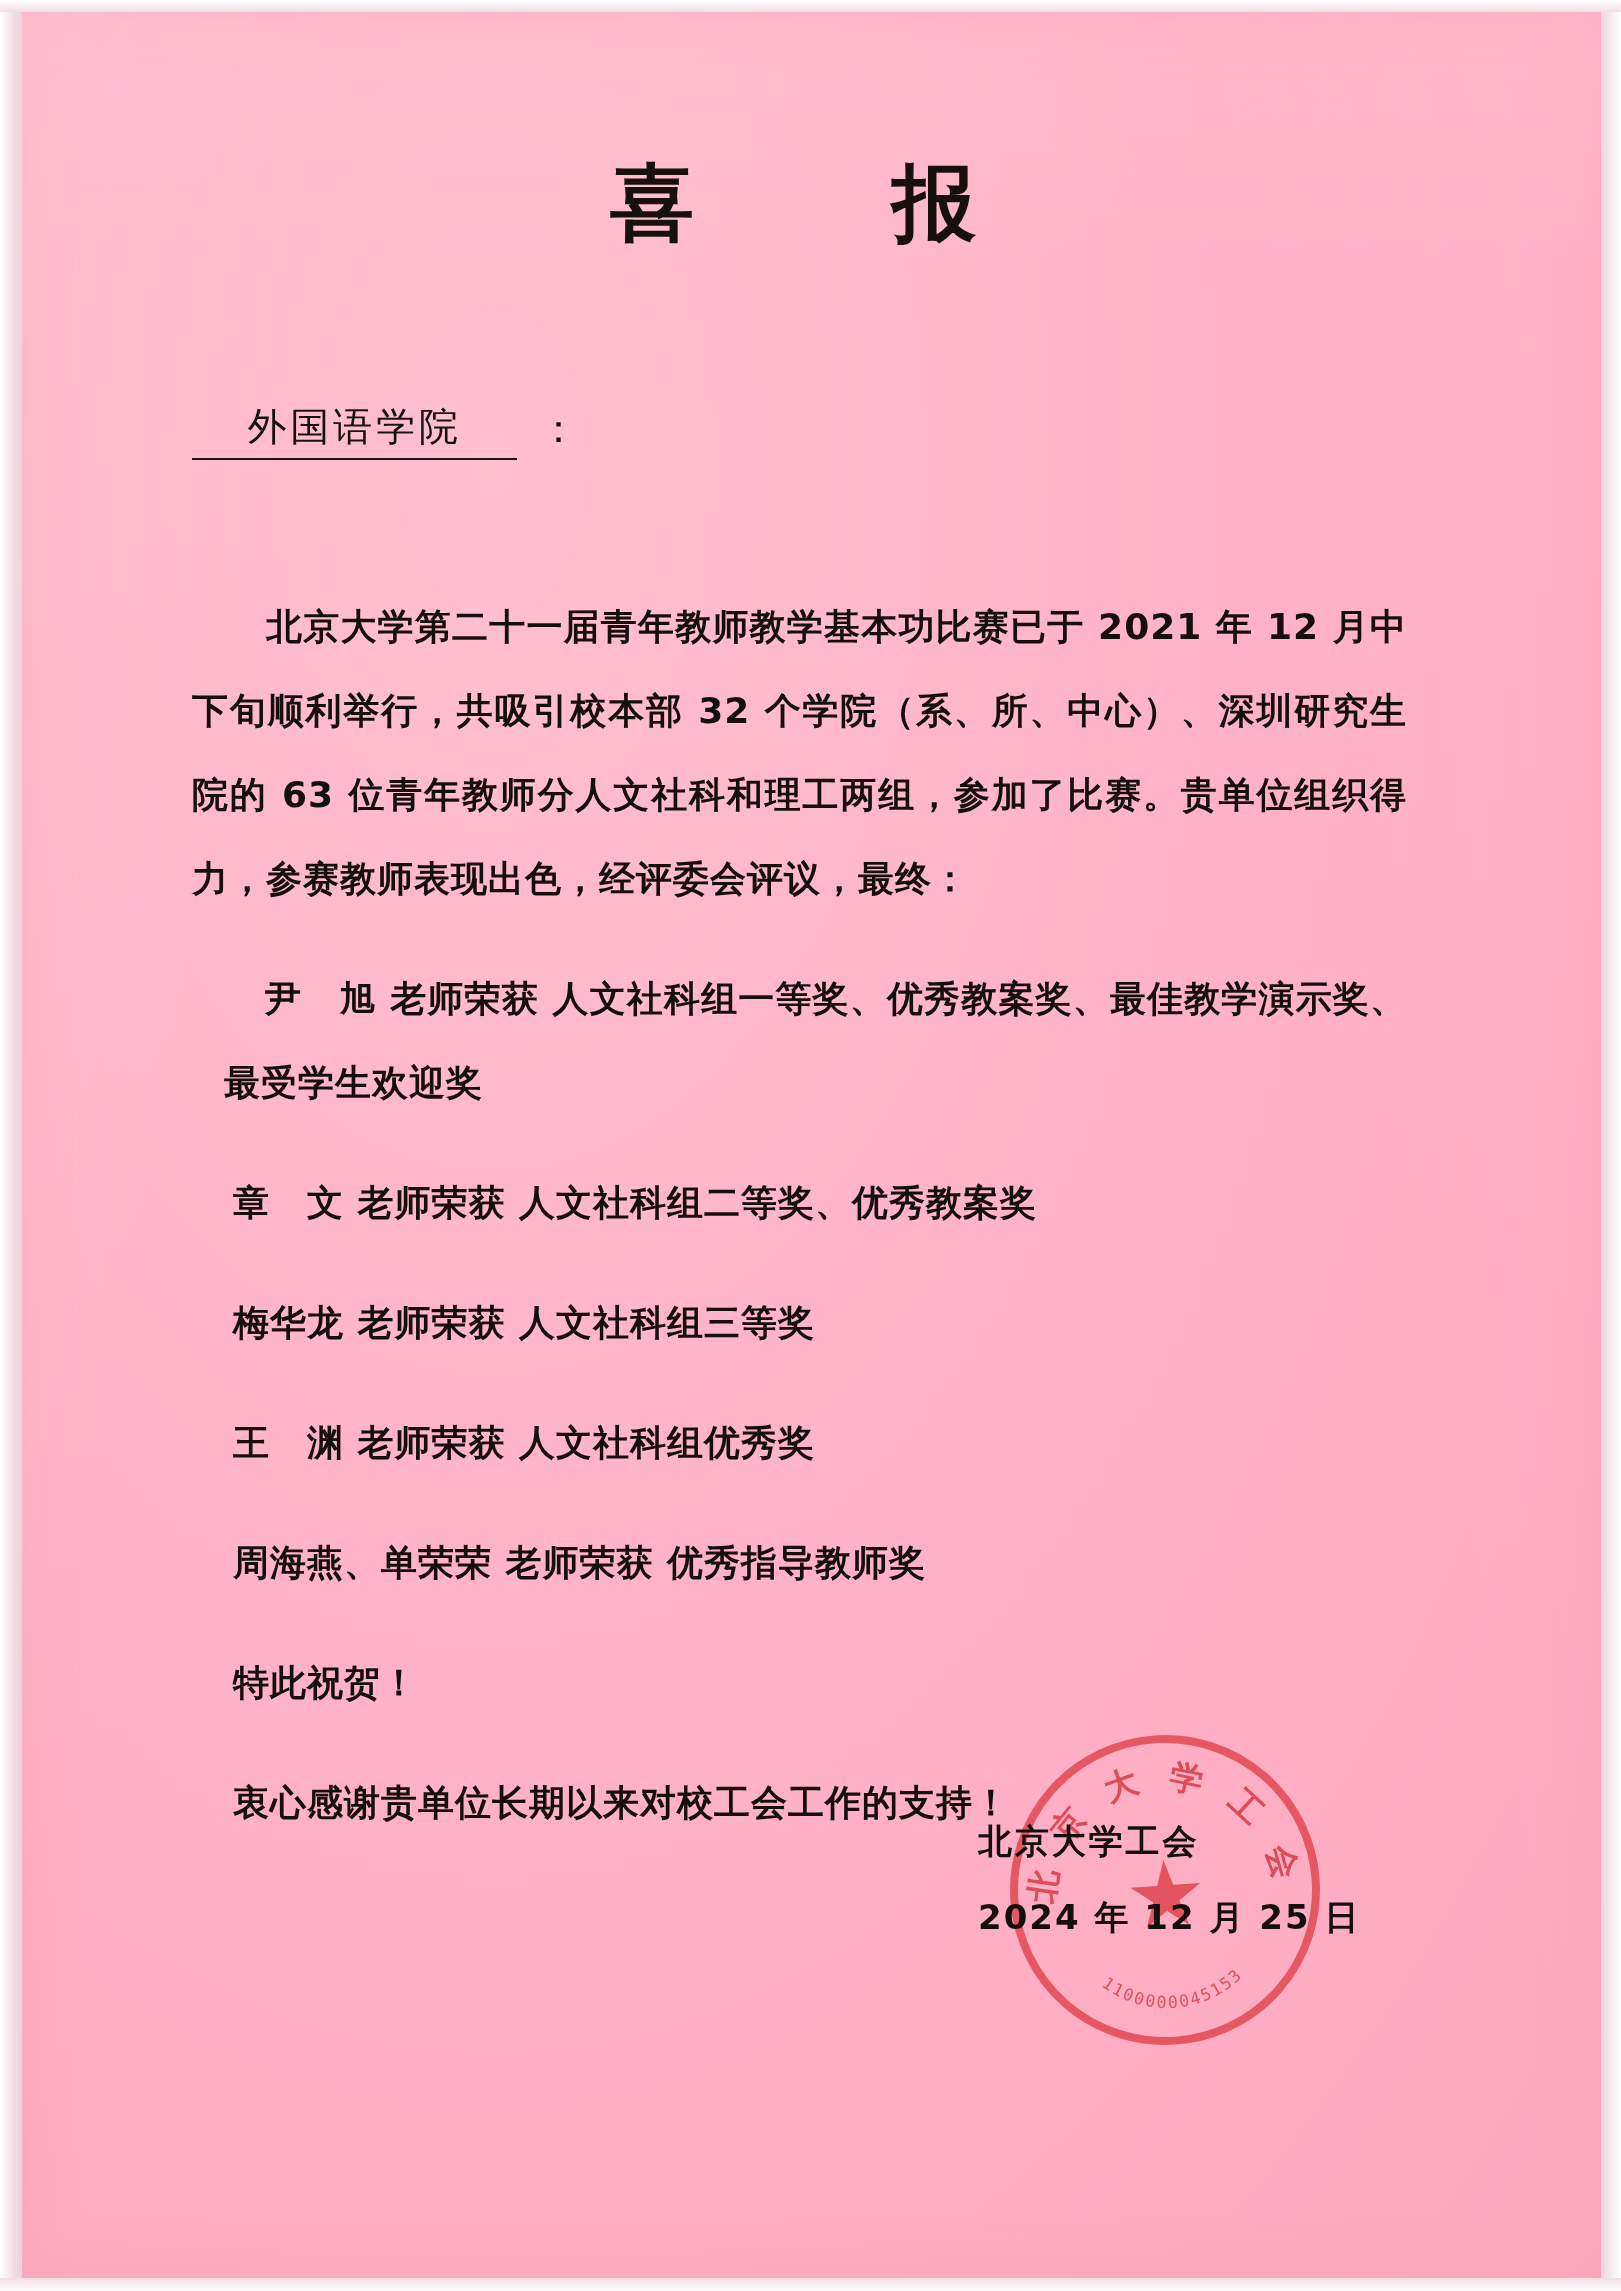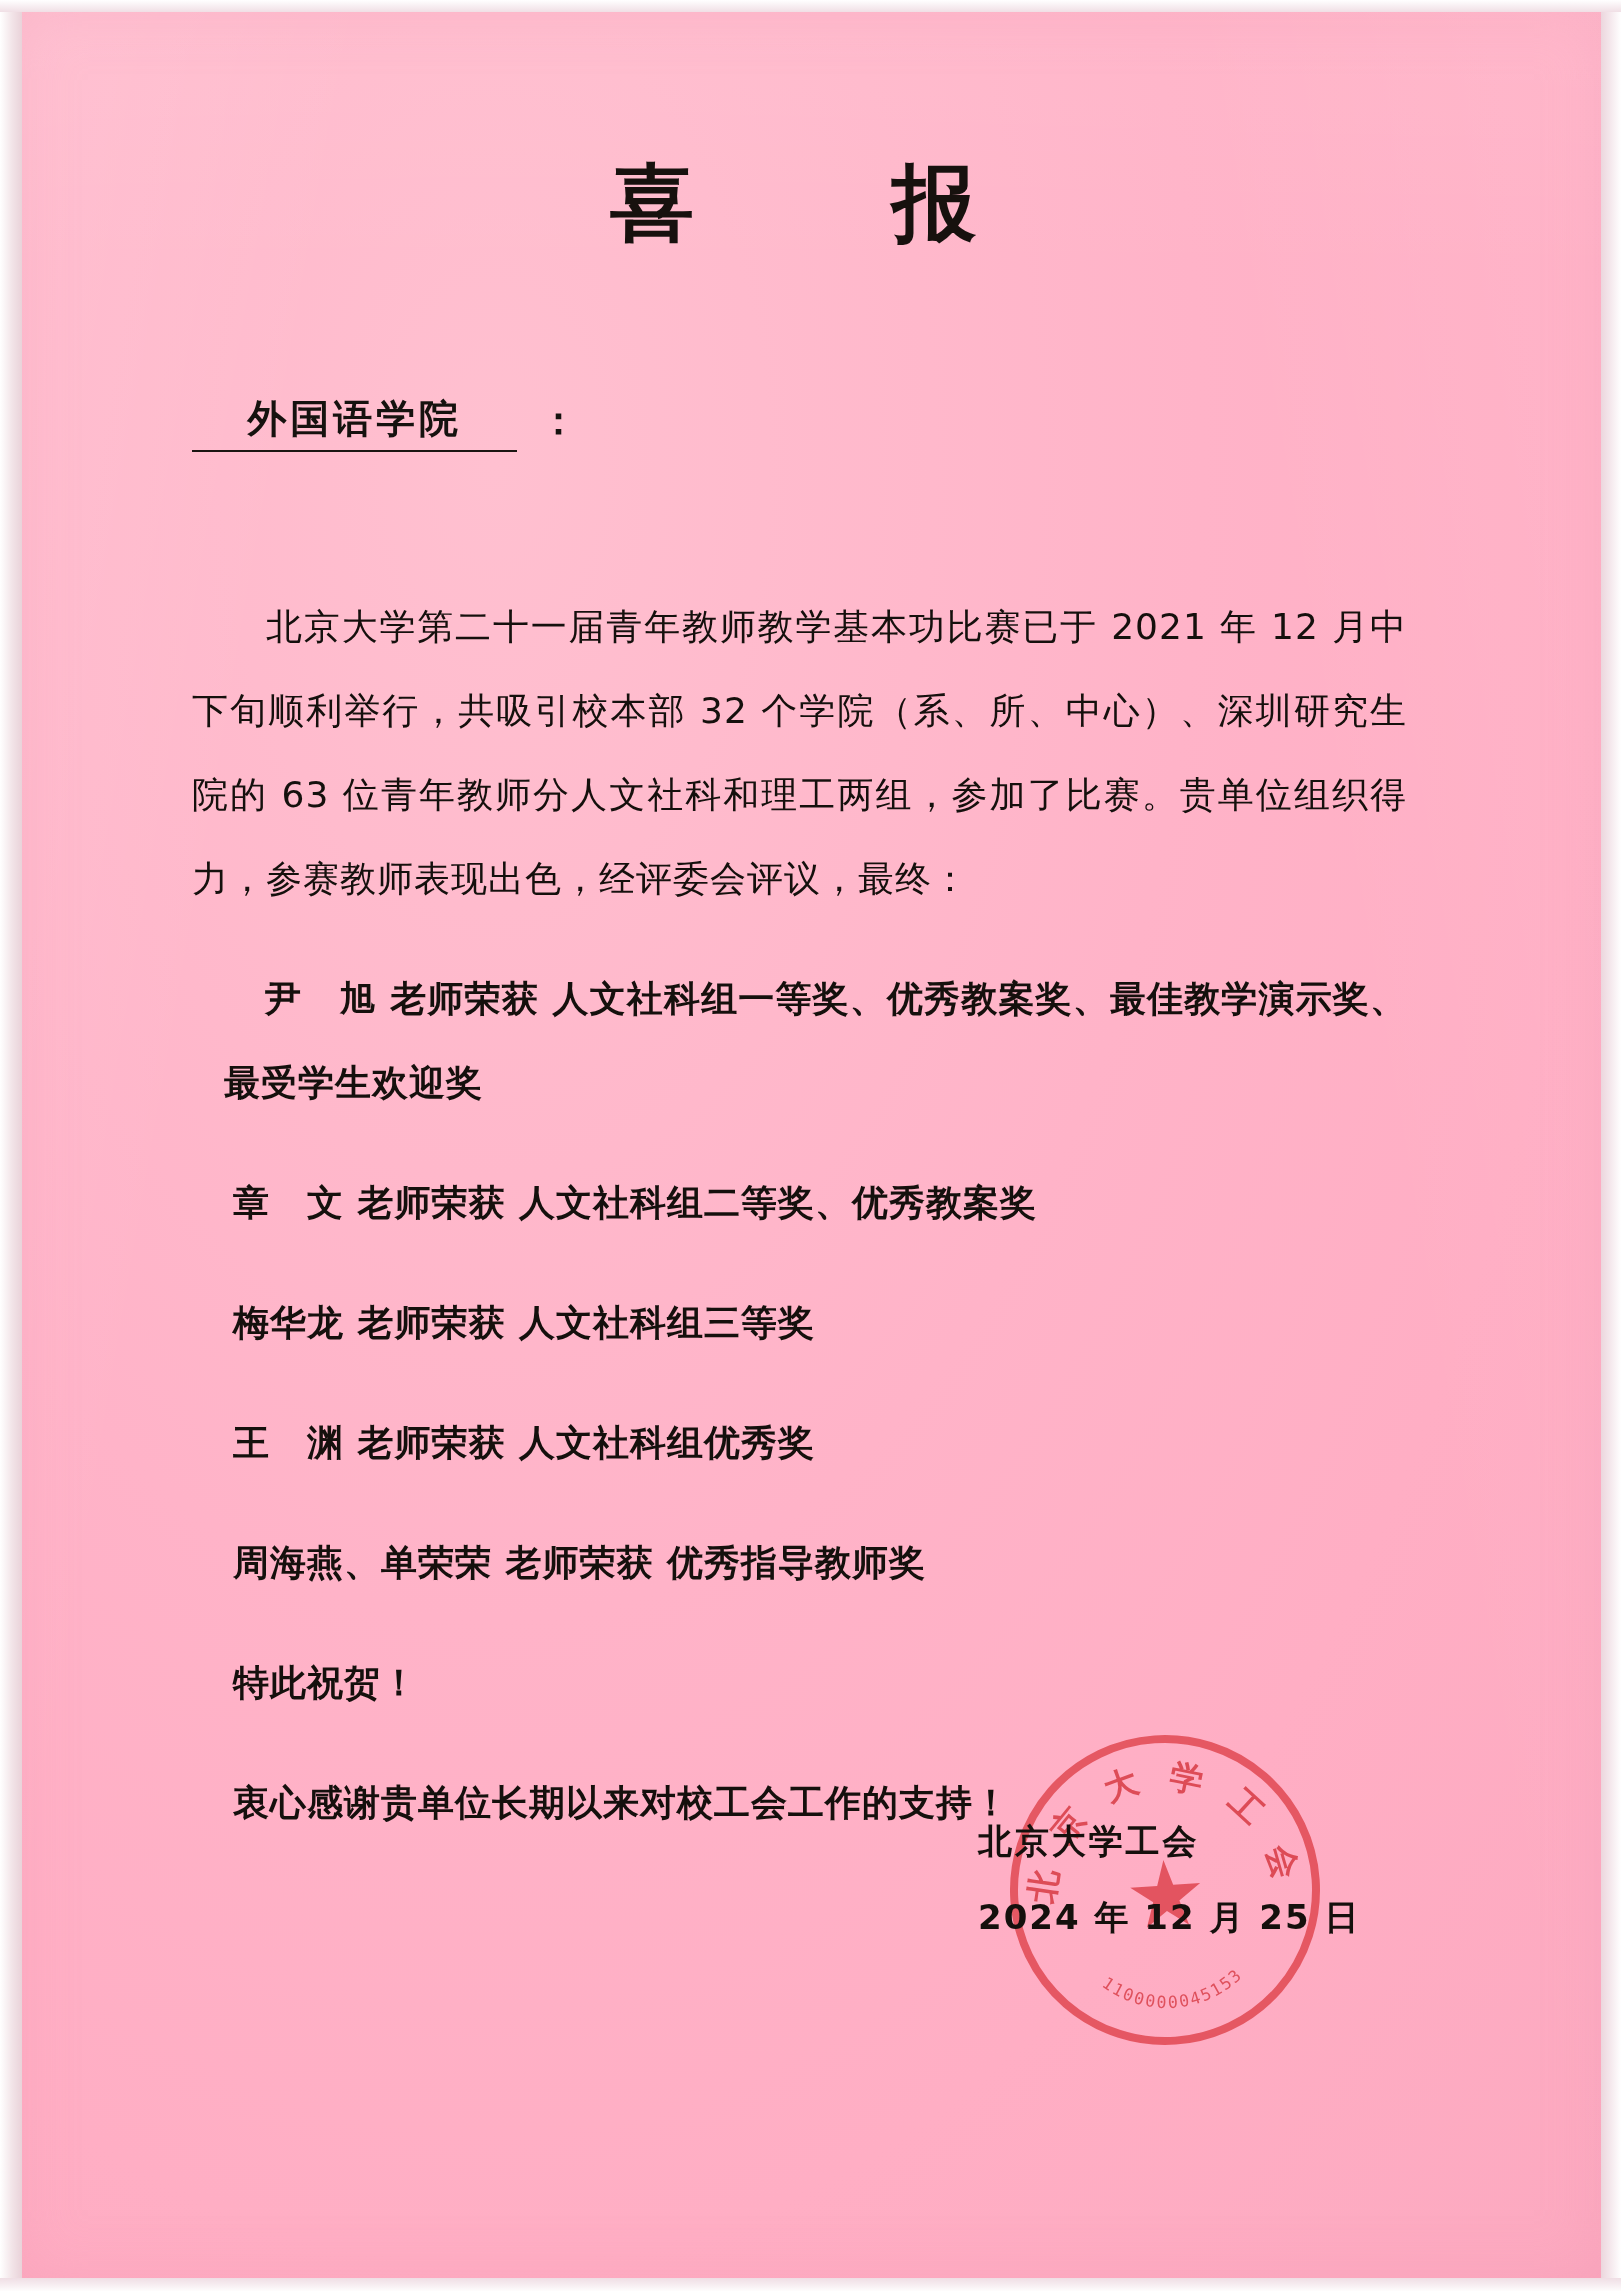--- a/index.html
+++ b/index.html
@@ -86,25 +86,25 @@
     font-weight: 700;
     font-size: 84px;
     letter-spacing: 57px;
     text-indent: 57px;
     color: #17110e;
   }
 
   .recipient-line {
     position: absolute;
     left: 192px;
-    top: 392px;
+    top: 400px;
     display: flex;
     align-items: flex-end;
     font-size: 39px;
-    font-weight: 700;
+    font-weight: 400;
     font-family: "DejaVu Sans", "Liberation Sans", sans-serif;
   }
   .recipient-name {
     display: inline-block;
     min-width: 294px;
     padding: 0 15.7px 3.9px 15.7px;
     border-bottom: 2.9px solid #1b1512;
     text-align: center;
     letter-spacing: 3.9px;
   }
@@ -117,21 +117,21 @@
   .body-block {
     position: absolute;
     left: 192px;
     top: 549px;
     width: 1215px;
   }
   .para {
     font-size: 36px;
     line-height: 84px;
     font-family: "DejaVu Sans", "Liberation Sans", sans-serif;
-    font-weight: 400;
+    font-weight: 700;
     letter-spacing: 1px;
     text-align: justify;
     text-justify: inter-ideograph;
     color: #15100d;
   }
   .para.indent {
     text-indent: 74px;
   }
   .award-line {
     font-size: 36px;

